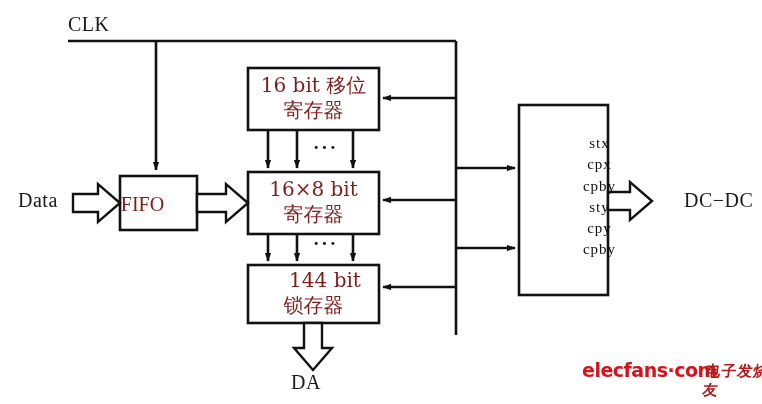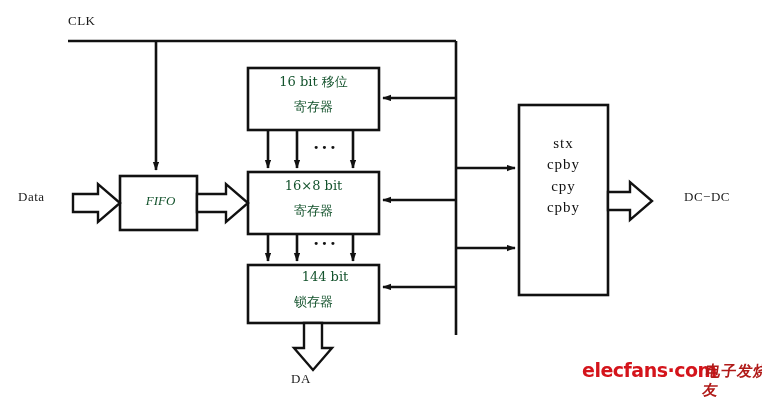--- a/index.html
+++ b/index.html
@@ -26,25 +26,25 @@
   .lbl {
     position: absolute;
     color: #1a1a1a;
     white-space: nowrap;
     line-height: 1.05;
     letter-spacing: 0.5px;
   }
   .box-text {
     position: absolute;
     text-align: center;
-    color: #14532d;
+    color: #7f1d1d;
     line-height: 1.18;
     white-space: nowrap;
   }
-  .big-serif { font-size: 13px; }
+  .big-serif { font-size: 20px; }
   .cn { font-family: "DejaVu Serif", "Liberation Serif", serif; }
   .sig-list {
     position: absolute;
     text-align: center;
     color: #111111;
     font-size: 15px;
     line-height: 1.42;
     letter-spacing: 1px;
   }
   .dots {
@@ -162,34 +162,36 @@
   </svg>
 
   <div class="lbl big-serif" style="left:68px; top:14px;">CLK</div>
 
   <div class="lbl big-serif" style="left:18px; top:190px;text-align:right;">Data</div>
 
   <div class="lbl big-serif" style="left:291px; top:372px;">DA</div>
 
   <div class="lbl big-serif" style="left:684px; top:190px;">DC−DC</div>
 
-  <div class="box-text big-serif" style="left:122px; top:193px; width:77px;font-style:italic;">FIFO</div>
+  <div class="box-text big-serif" style="left:104px; top:193px; width:77px;">FIFO</div>
 
   <div class="box-text big-serif cn" style="left:248px; top:74px; width:131px;">16 bit 移位</div>
   <div class="box-text big-serif cn" style="left:248px; top:99px; width:131px;">寄存器</div>
 
   <div class="box-text big-serif cn" style="left:248px; top:178px; width:131px;text-align:center;">16×8 bit</div>
   <div class="box-text big-serif cn" style="left:248px; top:203px; width:131px;">寄存器</div>
 
   <div class="box-text big-serif cn" style="left:248px; top:269px; width:154px;">144 bit</div>
   <div class="box-text big-serif cn" style="left:248px; top:294px; width:131px;">锁存器</div>
 
-  <div class="sig-list" style="left:519px; top:133px; width:89px;">
+  <div class="sig-list" style="left:519px; top:133px; width:89px;padding-left:36px;">
     <div>stx</div>
+    <div>cpx</div>
     <div>cpby</div>
+    <div>sty</div>
     <div>cpy</div>
     <div>cpby</div>
   </div>
 
   <div class="dots" style="left:313px; top:137px;">···</div>
   <div class="dots" style="left:313px; top:233px;">···</div>
 
   <div id="watermark">
     <span class="wm-latin">elecfans·com</span>
     <span class="wm-cn">电子发烧友</span>

